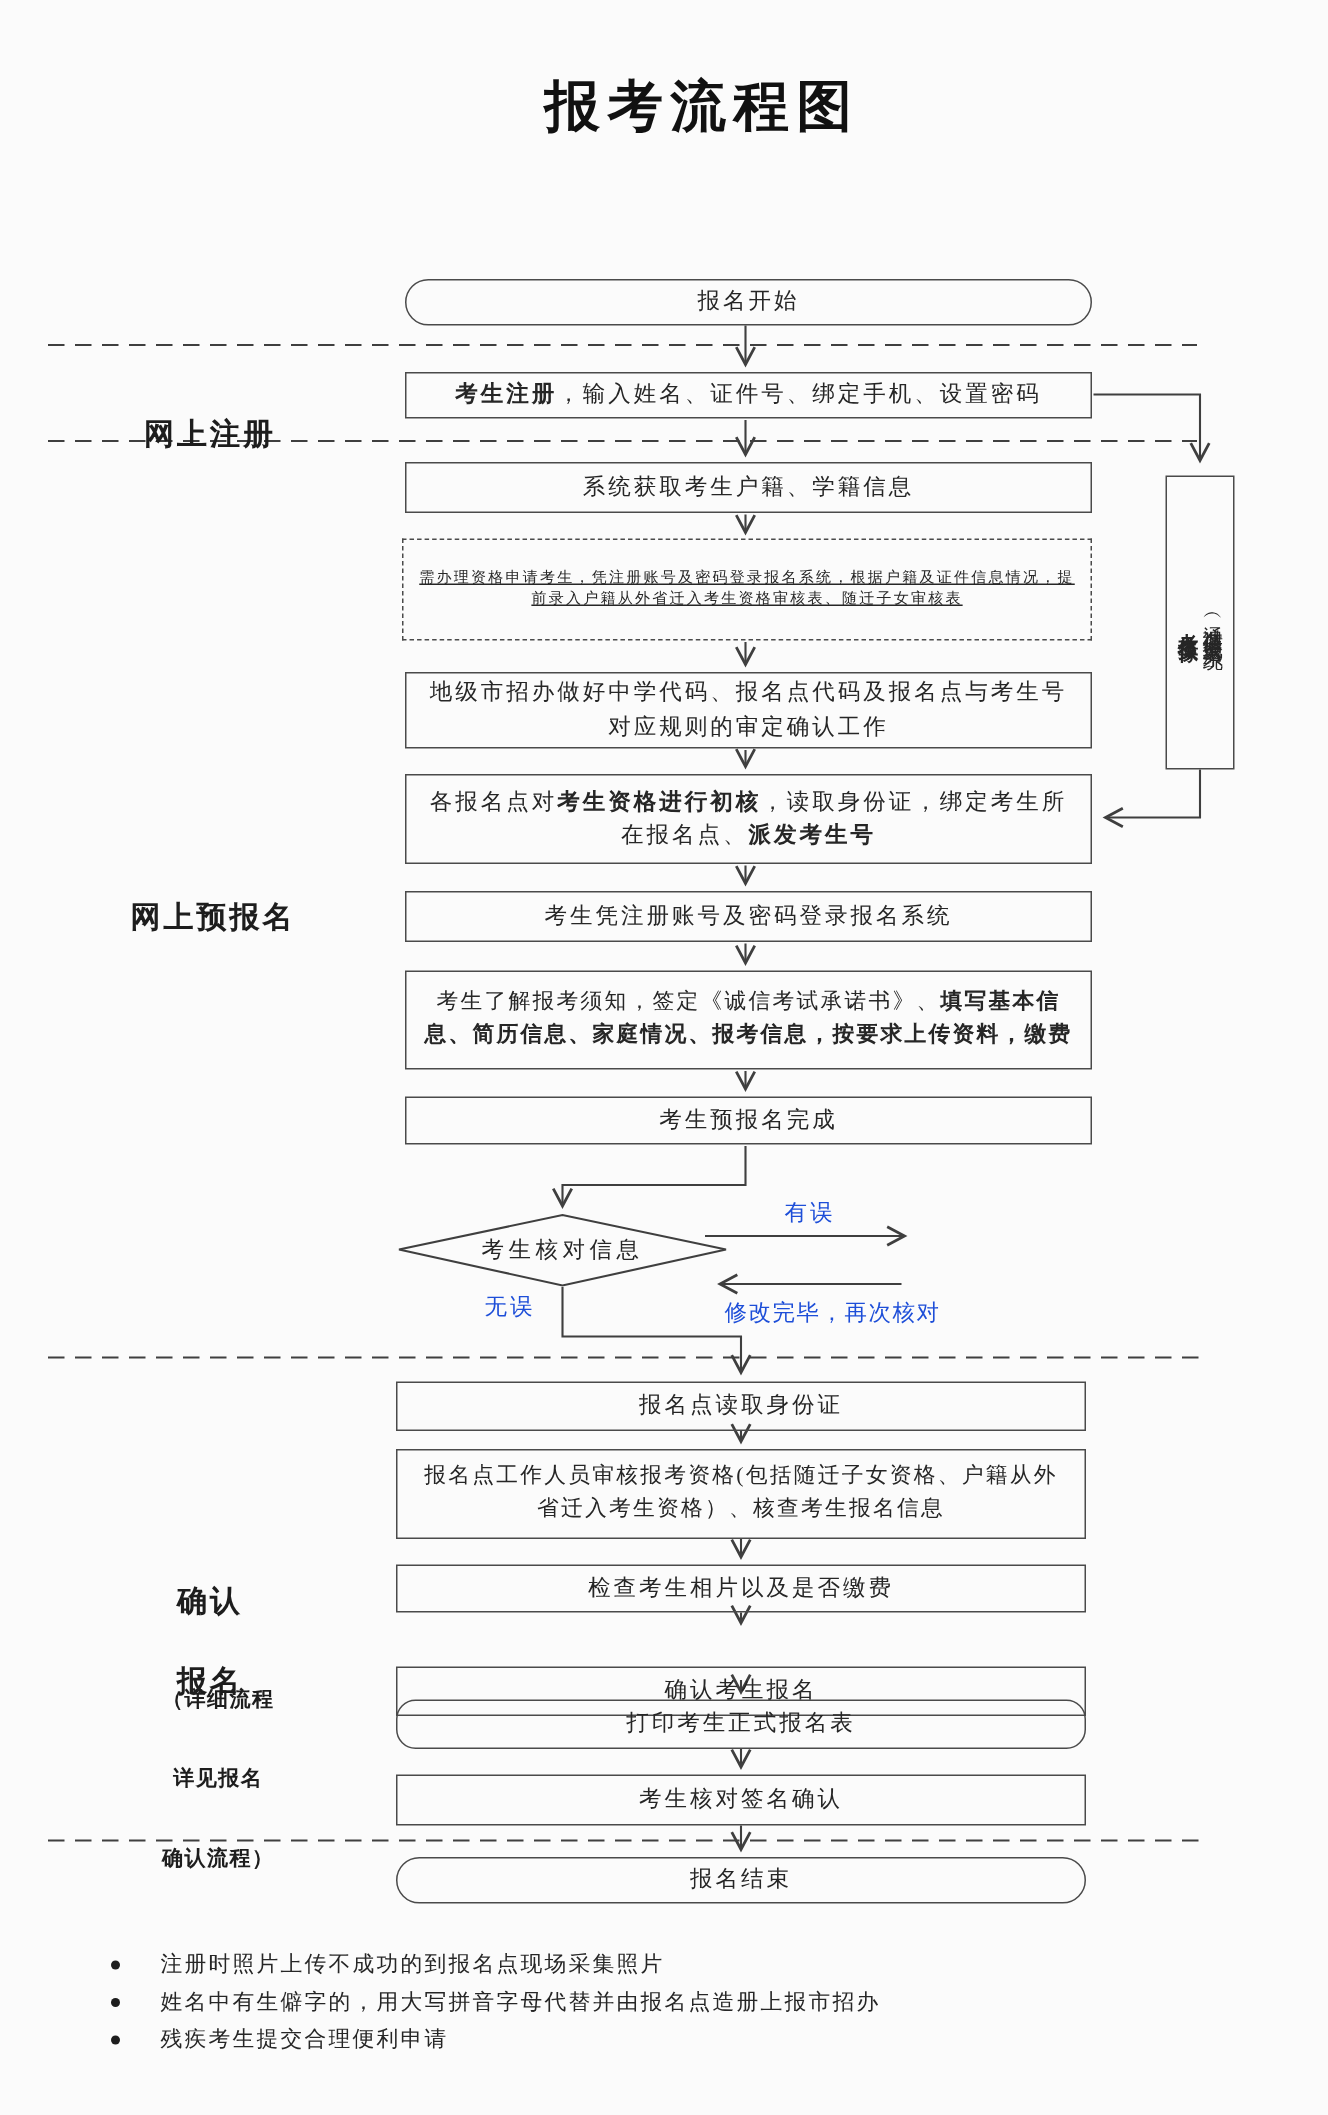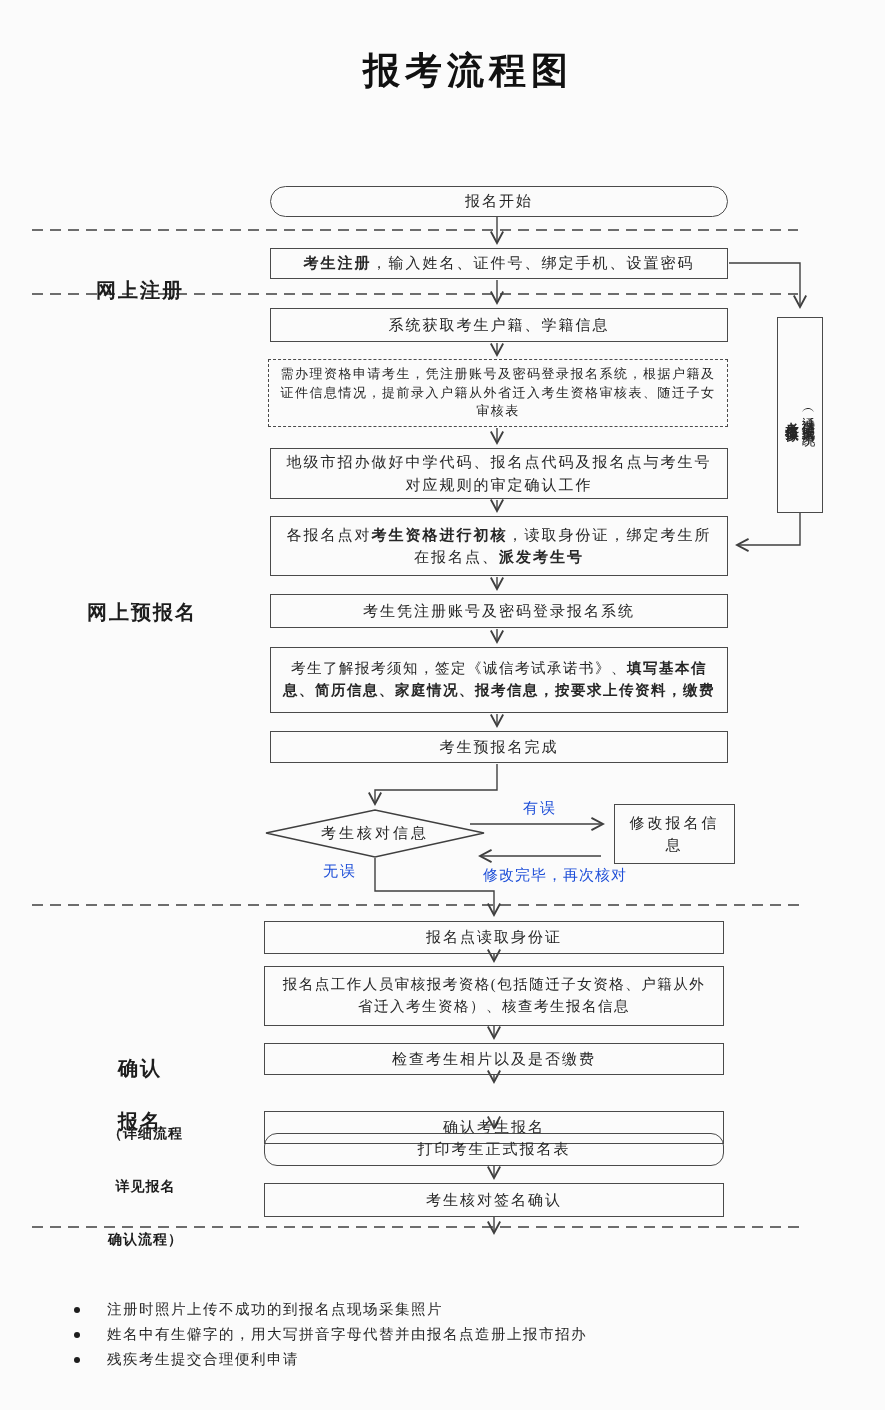--- a/index.html
+++ b/index.html
@@ -118,21 +118,21 @@
   </div>
 
   <div class="node" style="left:270px;top:248px;width:458px;height:31px;">
     <p class="t"><span class="b">考生注册</span><span>，输入姓名、证件号、绑定手机、设置密码</span></p>
   </div>
 
   <div class="node" style="left:270px;top:308px;width:458px;height:34px;">
     <p class="t">系统获取考生户籍、学籍信息</p>
   </div>
 
-  <div class="node dashedbox" style="left:268px;top:359px;width:460px;height:68px;font-size:13px;letter-spacing:1.5px;line-height:1.45;">
+  <div class="node dashedbox" style="left:268px;top:359px;width:460px;height:68px;font-size:10px;letter-spacing:1.5px;line-height:1.45;text-decoration:underline;">
     <p class="t">需办理资格申请考生，凭注册账号及密码登录报名系统，根据户籍及证件信息情况，提前录入户籍从外省迁入考生资格审核表、随迁子女审核表</p>
   </div>
 
   <div class="node" style="left:270px;top:448px;width:458px;height:51px;">
     <p class="t">地级市招办做好中学代码、报名点代码及报名点与考生号对应规则的审定确认工作</p>
   </div>
 
   <div class="node" style="left:270px;top:516px;width:458px;height:60px;">
     <p class="t"><span>各报名点对</span><span class="b">考生资格进行初核</span><span>，读取身份证，绑定考生所在报名点、</span><span class="b">派发考生号</span></p>
   </div>
@@ -144,23 +144,20 @@
   <div class="node" style="left:270px;top:647px;width:458px;height:66px;font-size:14.5px;letter-spacing:1.5px;line-height:1.5;">
     <p class="t"><span>考生了解报考须知，签定《诚信考试承诺书》、</span><span class="b">填写基本信息、简历信息、家庭情况、报考信息，按要求上传资料，缴费</span></p>
   </div>
 
   <div class="node" style="left:270px;top:731px;width:458px;height:32px;">
     <p class="t">考生预报名完成</p>
   </div>
 
   <div class="diamond-label" style="left:285px;top:824px;width:180px;">考生核对信息</div>
 
-  <div class="node" style="left:614px;top:804px;width:121px;height:60px;letter-spacing:3px;">
-    <p class="t">修改报名信息</p>
-  </div>
 
   <div class="edge-label" style="left:505px;top:799px;width:70px;">有误</div>
   <div class="edge-label" style="left:308px;top:862px;width:64px;">无误</div>
   <div class="edge-label" style="left:470px;top:866px;width:170px;letter-spacing:1px;">修改完毕，再次核对</div>
 
   <div class="vbox" style="left:777px;top:317px;width:46px;height:196px;">
     <span class="vtext b">考生摄像</span>
     <span class="vtext">（通过微信或报名系统）</span>
   </div>
 
@@ -181,20 +178,23 @@
   </div>
 
   <div class="node" style="left:264px;top:1133px;width:460px;height:33px;border-radius:13px;">
     <p class="t">打印考生正式报名表</p>
   </div>
 
   <div class="node" style="left:264px;top:1183px;width:460px;height:34px;">
     <p class="t">考生核对签名确认</p>
   </div>
 
+  <div class="node terminator" style="left:264px;top:1238px;width:460px;height:31px;">
+    <p class="t">报名结束</p>
+  </div>
 
   <ul class="notes">
     <li>
       <span class="dot"></span>
       <span>注册时照片上传不成功的到报名点现场采集照片</span>
     </li>
     <li>
       <span class="dot"></span>
       <span>姓名中有生僻字的，用大写拼音字母代替并由报名点造册上报市招办</span>
     </li>

